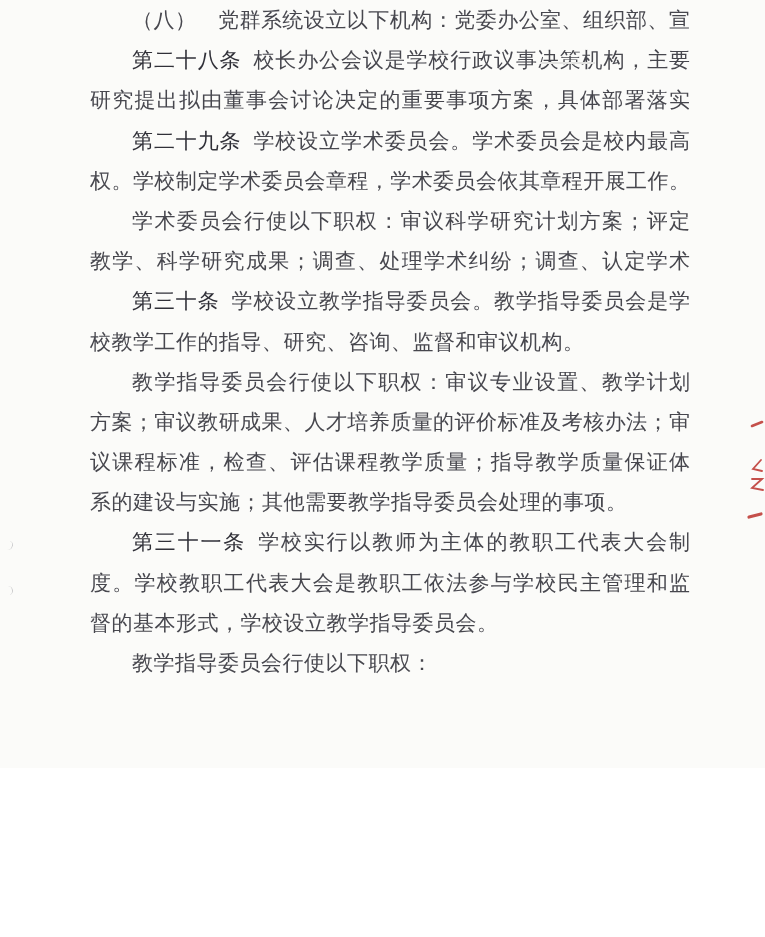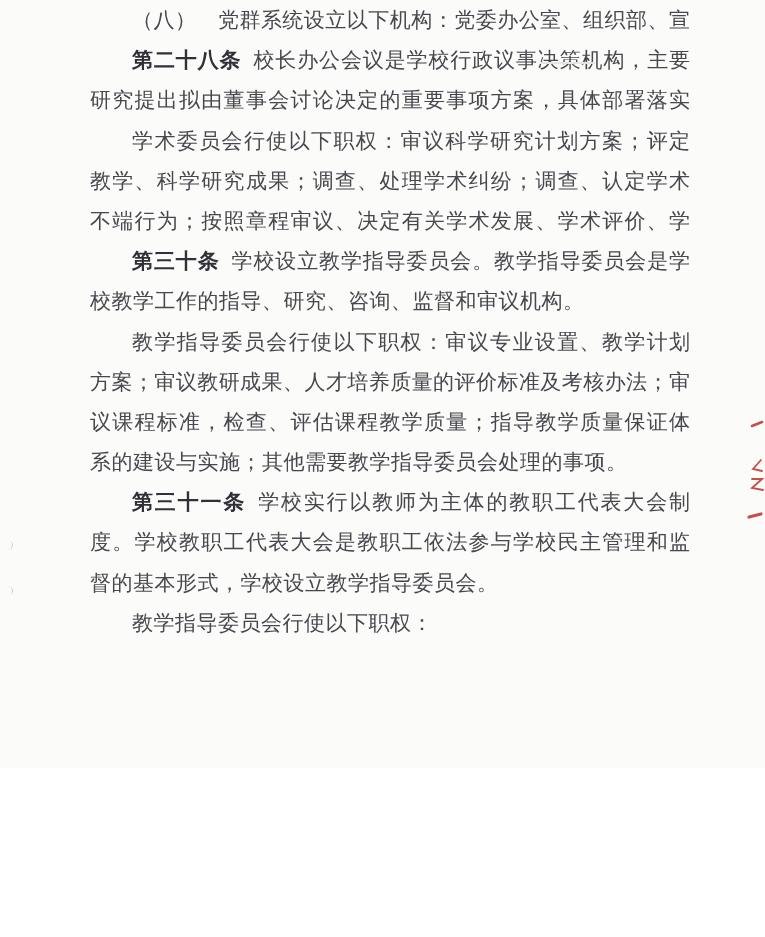--- a/index.html
+++ b/index.html
@@ -28,21 +28,21 @@
   .line.fill {
     white-space: normal;
     letter-spacing: 0;
     text-align: justify;
     text-align-last: justify;
     text-justify: inter-character;
     overflow: hidden;
   }
   .line.indent { padding-left: 42px; }
   .artnum {
-    font-weight: bold;
+    font-weight: normal;
     font-family: "Liberation Sans", "DejaVu Sans", sans-serif;
     color: #303038;
     margin-right: 12px;
   }
   .pageno {
     position: absolute;
     left: 0; right: 0;
     top: 906px;
     text-align: center;
     font-size: 15px;
@@ -74,23 +74,24 @@
 </style>
 </head>
 <body>
 
 <div class="page">
 
   <div class="doc" id="doc">
       <div class="line indent fill"><span>（八）　党群系统设立以下机构：党委办公室、组织部、宣</span></div>
       <div class="line indent fill"><span class="artnum">第二十八条</span><span>校长办公会议是学校行政议事决策机构，主要</span></div>
       <div class="line fill"><span>研究提出拟由董事会讨论决定的重要事项方案，具体部署落实</span></div>
+      <div class="line indent fill"><span class="artnum">第二十九条</span><span>学校设立学术委员会。学术委员会是校内最高</span></div>
+      <div class="line fill"><span>权。学校制定学术委员会章程，学术委员会依其章程开展工作。</span></div>
       <div class="line indent fill"><span>学术委员会行使以下职权：审议科学研究计划方案；评定</span></div>
       <div class="line fill"><span>教学、科学研究成果；调查、处理学术纠纷；调查、认定学术</span></div>
-      <div class="line fill"><span>不端行为；按照章程审议、决定有关学术发展、学术评价、学</span></div>
       <div class="line indent fill"><span class="artnum">第三十条</span><span>学校设立教学指导委员会。教学指导委员会是学</span></div>
       <div class="line"><span>校教学工作的指导、研究、咨询、监督和审议机构。</span></div>
       <div class="line indent fill"><span>教学指导委员会行使以下职权：审议专业设置、教学计划</span></div>
       <div class="line fill"><span>方案；审议教研成果、人才培养质量的评价标准及考核办法；审</span></div>
       <div class="line fill"><span>议课程标准，检查、评估课程教学质量；指导教学质量保证体</span></div>
       <div class="line"><span>系的建设与实施；其他需要教学指导委员会处理的事项。</span></div>
       <div class="line indent fill"><span class="artnum">第三十一条</span><span>学校实行以教师为主体的教职工代表大会制</span></div>
       <div class="line fill"><span>度。学校教职工代表大会是教职工依法参与学校民主管理和监</span></div>
       <div class="line"><span>督的基本形式，学校设立教学指导委员会。</span></div>
       <div class="line indent"><span>教学指导委员会行使以下职权：</span></div>

